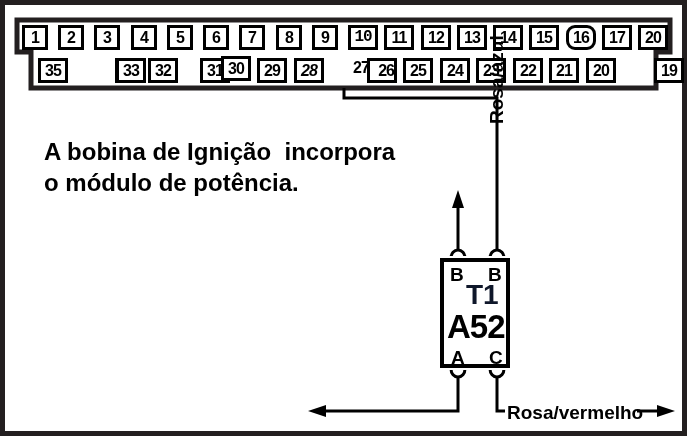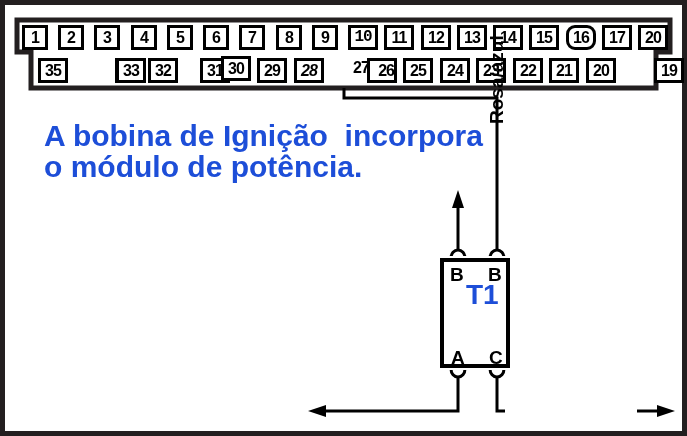--- a/index.html
+++ b/index.html
@@ -72,40 +72,40 @@
   #lbl-B1 { left: 6px;  top: 3px; }
   #lbl-B2 { left: 44px; top: 3px; }
   #lbl-A  { left: 7px;  top: 86px; }
   #lbl-C  { left: 45px; top: 86px; }
   #lbl-T1 {
     position: absolute;
     left: 22px; top: 19px;
     font-weight: bold;
     font-size: 28px;
     line-height: 28px;
-    color: #1d4ed8;
+    color: #0f172a;
   }
   #lbl-A52 {
     position: absolute;
     left: 3px; top: 48px;
     font-weight: bold;
     font-size: 33px;
     line-height: 33px;
     color: #000;
     letter-spacing: -1px;
   }
   
   #note {
     position: absolute;
     left: 44px;
-    top: 120px;
-    font-size: 30px;
+    top: 136px;
+    font-size: 24px;
     font-weight: bold;
     line-height: 31px;
-    color: #1d4ed8;
+    color: #000000;
     white-space: pre;
   }
   
   .wire-label {
     position: absolute;
     font-size: 19px;
     font-weight: bold;
     color: #000;
     white-space: nowrap;
   }
@@ -193,19 +193,21 @@
       <div class="pin wide" style="left: 634px; top: 58px; margin-left: 20px;">19</div>
     </div>
 
   <div id="note"><span>A bobina de Ignição  incorpora</span>
 <span>o módulo de potência.</span></div>
 
   <div id="comp-box">
     <span class="term-label" id="lbl-B1">B</span>
     <span class="term-label" id="lbl-B2">B</span>
     <span id="lbl-T1">T1</span>
+    <span id="lbl-A52">A52</span>
     <span class="term-label" id="lbl-A">A</span>
     <span class="term-label" id="lbl-C">C</span>
   </div>
 
   <span class="wire-label" id="lbl-rosaazul">Rosa/azul</span>
+  <span class="wire-label" id="lbl-rosaverm">Rosa/vermelho</span>
 
 </div>
 
 </body></html>

